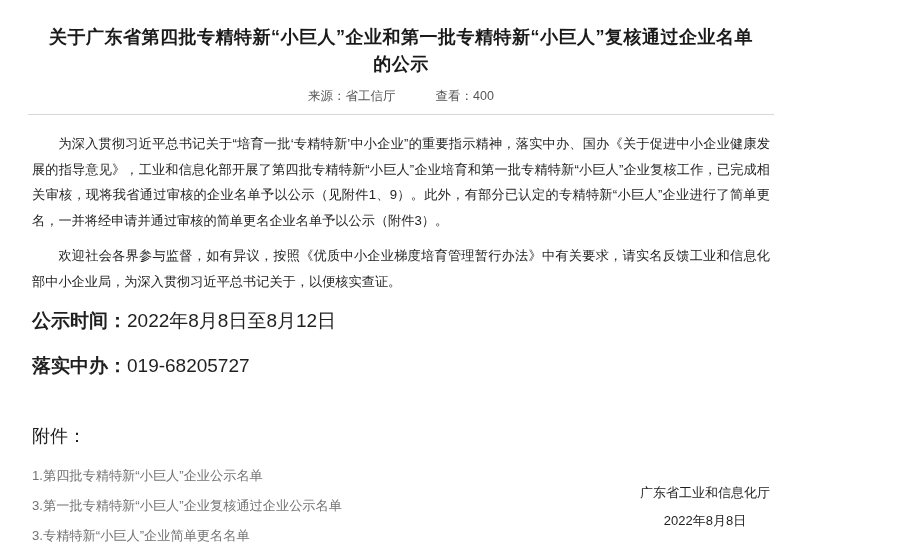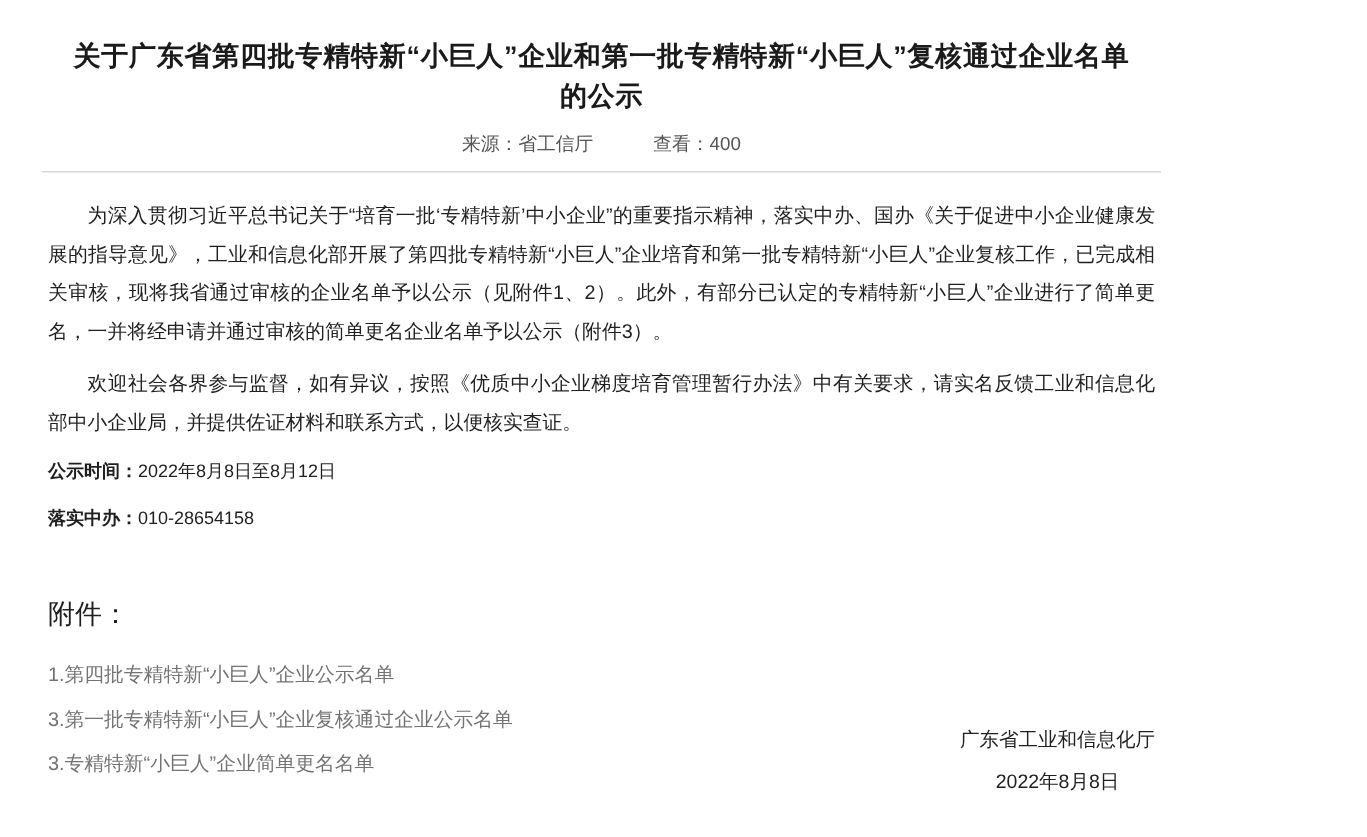--- a/index.html
+++ b/index.html
@@ -51,21 +51,21 @@
     line-height: 1.95;
     color: #1f1f1f;
     text-align: justify;
   }
   .para {
     margin: 0 0 9px 0;
     text-indent: 2em;
   }
   .info-line {
     margin: 0 0 8px 0;
-    font-size: 12px;
+    font-size: 19px;
     line-height: 1.9;
   }
   .info-line .lbl {
     font-weight: bold;
   }
   .spacer {
     height: 26px;
   }
   .attach-title {
     margin: 0 0 6px 0;
@@ -102,29 +102,29 @@
 
   <h1 class="doc-title">关于广东省第四批专精特新“小巨人”企业和第一批专精特新“小巨人”复核通过企业名单的公示</h1>
 
   <div class="meta-bar">
     <span class="meta-item">来源：省工信厅</span>
     <span class="meta-item">查看：400</span>
   </div>
 
   <div class="body-wrap">
 
-    <p class="para">为深入贯彻习近平总书记关于“培育一批‘专精特新’中小企业”的重要指示精神，落实中办、国办《关于促进中小企业健康发展的指导意见》，工业和信息化部开展了第四批专精特新“小巨人”企业培育和第一批专精特新“小巨人”企业复核工作，已完成相关审核，现将我省通过审核的企业名单予以公示（见附件1、2）。此外，有部分已认定的专精特新“小巨人”企业进行了简单更名，一并将经申请并通过审核的简单更名企业名单予以公示（附件3）。</p>
-    <p class="para">欢迎社会各界参与监督，如有异议，按照《优质中小企业梯度培育管理暂行办法》中有关要求，请实名反馈工业和信息化部中小企业局，并提供佐证材料和联系方式，以便核实查证。</p>
+    <p class="para">为深入贯彻习近平总书记关于“培育一批‘专精特新’中小企业”的重要指示精神，落实中办、国办《关于促进中小企业健康发展的指导意见》，工业和信息化部开展了第四批专精特新“小巨人”企业培育和第一批专精特新“小巨人”企业复核工作，已完成相关审核，现将我省通过审核的企业名单予以公示（见附件1、9）。此外，有部分已认定的专精特新“小巨人”企业进行了简单更名，一并将经申请并通过审核的简单更名企业名单予以公示（附件3）。</p>
+    <p class="para">欢迎社会各界参与监督，如有异议，按照《优质中小企业梯度培育管理暂行办法》中有关要求，请实名反馈工业和信息化部中小企业局，为深入贯彻习近平总书记关于，以便核实查证。</p>
 
     <p class="info-line">
       <span class="lbl">公示时间：</span><span>2022年8月8日至8月12日</span>
     </p>
 
     <p class="info-line">
-      <span class="lbl">落实中办：</span><span>010-28654158</span>
+      <span class="lbl">落实中办：</span><span>019-68205727</span>
     </p>
 
     <div class="spacer"></div>
 
     <p class="attach-title">附件：</p>
 
     <ul class="attach-list">
       <li>1.第四批专精特新“小巨人”企业公示名单</li>
       <li>3.第一批专精特新“小巨人”企业复核通过企业公示名单</li>
       <li>3.专精特新“小巨人”企业简单更名名单</li>

